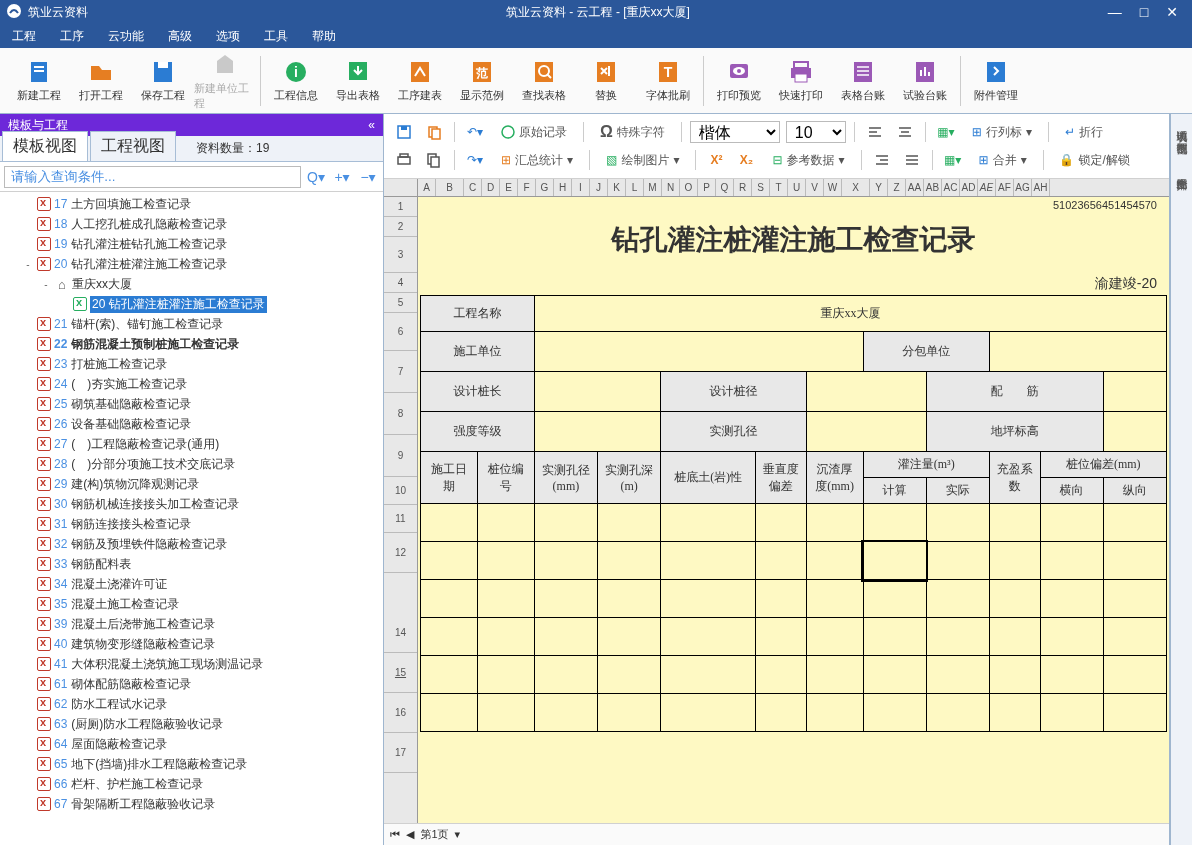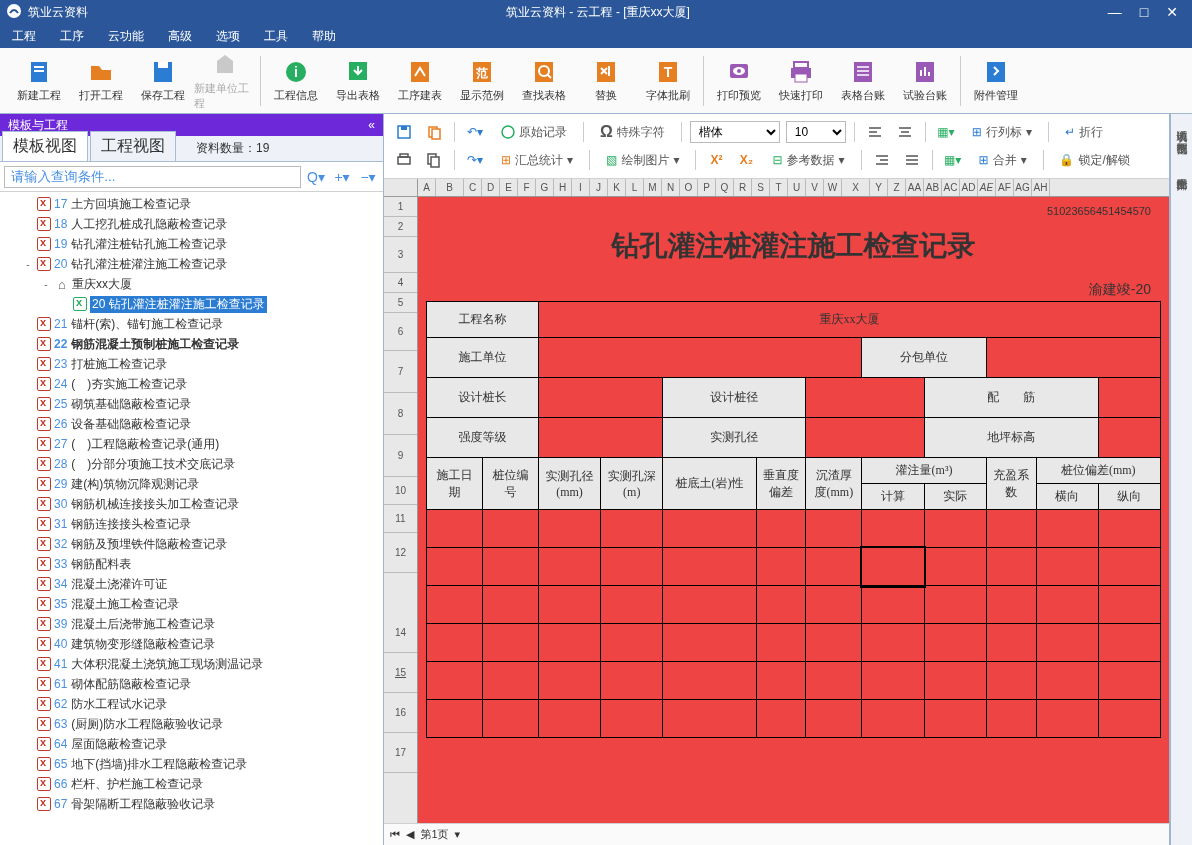--- a/index.html
+++ b/index.html
@@ -44,31 +44,31 @@
 .xicon::before { content: "x"; position: absolute; top: -2px; left: 2px; color: #c0392b; font-size: 11px; font-weight: bold; }
 .xicon2 { width: 14px; height: 14px; background: #fff; border: 1px solid #27ae60; border-radius: 2px; position: relative; }
 .xicon2::before { content: "x"; position: absolute; top: -2px; left: 2px; color: #27ae60; font-size: 11px; font-weight: bold; }
 .home-icon { color: #555; font-size: 13px; }
 .right { flex: 1; display: flex; background: #fff; }
 .doc-area { flex: 1; display: flex; flex-direction: column; border-right: 1px solid #9fb6cf; }
 .doc-toolbar { border-bottom: 1px solid #d0d0d0; padding: 4px 8px; background: #fff; }
 .doc-toolbar .trow { display: flex; align-items: center; gap: 6px; height: 28px; }
 .tbtn { height: 24px; padding: 0 8px; display: flex; align-items: center; gap: 4px; border-radius: 3px; cursor: pointer; color: #555; font-size: 12px; }
 .tsep { width: 1px; height: 20px; background: #ccc; margin: 0 2px; }
-.tselect { height: 22px; border: 1px solid #bbb; padding: 0 4px; font-size: 12px; background: #fff; }
+.tselect { height: 22px; border: 1px solid #bbb; padding: 0 4px; font-size: 16px; background: #fff; }
 .ibtn { width: 24px; height: 24px; display: flex; align-items: center; justify-content: center; cursor: pointer; color: #555; border-radius: 3px; }
 .spreadsheet { flex: 1; display: flex; flex-direction: column; overflow: hidden; background: #f0f0f0; }
 .colhead { display: flex; background: #e8e8e8; border-bottom: 1px solid #999; height: 18px; flex-shrink: 0; }
 .colhead .corner { width: 34px; border-right: 1px solid #999; background: #e8e8e8; }
 .colhead .ch { border-right: 1px solid #bbb; text-align: center; font-size: 10px; color: #555; line-height: 18px; }
 .sheet-body { flex: 1; display: flex; overflow: auto; }
 .rowhead { width: 34px; background: #e8e8e8; border-right: 1px solid #999; flex-shrink: 0; }
 .rowhead .rh { border-bottom: 1px solid #bbb; text-align: center; font-size: 10px; color: #555; display: flex; align-items: center; justify-content: center; }
 .rowhead .rh.active { background: #fff; border: 2px solid #555; font-weight: bold; }
-.sheet-content { flex: 1; background: #ef4444; position: relative; padding: 8px; }
+.sheet-content { flex: 1; background: #fef9c3; position: relative; padding: 2px; }
 .form-header { text-align: right; font-size: 11px; color: #333; padding: 0 10px; }
 .form-title { text-align: center; font-family: SimSun; font-size: 28px; font-weight: bold; padding: 10px 0 16px; }
 .form-sub { text-align: right; font-size: 14px; color: #333; padding: 0 10px 2px; }
 .form-table { border-collapse: collapse; width: 100%; font-family: SimSun; }
 .form-table td, .form-table th { border: 1px solid #000; padding: 4px 6px; text-align: center; font-size: 12px; vertical-align: middle; }
 .form-table th { background: #e8e8e8; font-weight: normal; }
 .footer-bar { height: 22px; border-top: 1px solid #d0d0d0; display: flex; align-items: center; padding: 0 6px; gap: 6px; background: #fafafa; font-size: 11px; }
 .sidebar-right { width: 22px; background: #eef2f8; border-left: 1px solid #9fb6cf; writing-mode: vertical-rl; text-orientation: upright; display: flex; align-items: center; justify-content: flex-start; padding-top: 8px; gap: 12px; font-size: 11px; color: #555; }
 .sidebar-right span { cursor: pointer; }
 svg.ricon path, svg.ricon rect, svg.ricon circle { }

